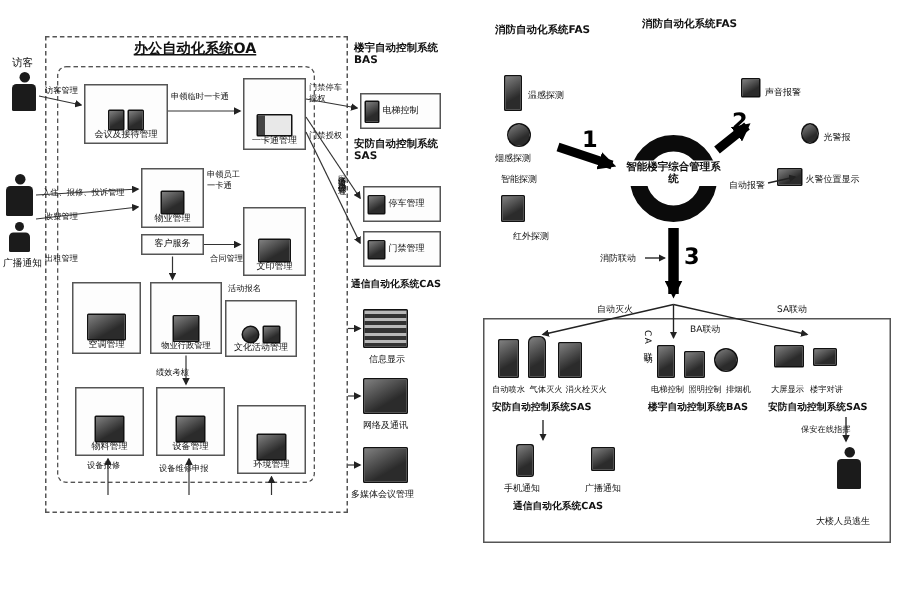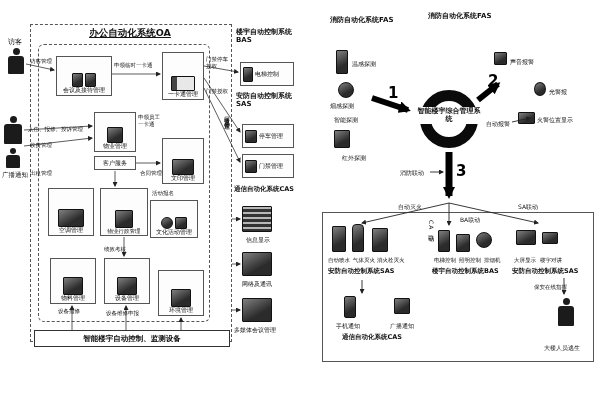--- a/index.html
+++ b/index.html
@@ -159,21 +159,20 @@
   </div>
   <div class="nodebox" style="left:158px;top:270px;width:46px;height:46px;">
     <div class="iconrow">
         <div class="ic" style="width:20px;height:18px;"></div>
       </div>
     <span class="cap">环境管理</span>
   </div>
   <div class="lbl" style="left:58px;top:308px;font-size:5.5px;">设备报修</div>
   <div class="lbl" style="left:106px;top:310px;font-size:5.5px;">设备维修申报</div>
 
-  <div class="bannerbox" style="left:34px;top:330px;width:196px;height:17px;">智能楼宇自动控制、监测设备</div>
 
   <div class="lbl hdr" style="left:330px;top:16px;">消防自动化系统FAS</div>
   <div class="lbl hdr" style="left:428px;top:12px;">消防自动化系统FAS</div>
 
   <div class="ic abs" style="left:336px;top:50px;width:12px;height:24px;"></div>
   <div class="lbl" style="left:352px;top:60px;">温感探测</div>
   <div class="ic abs round" style="left:338px;top:82px;width:16px;height:16px;"></div>
   <div class="lbl" style="left:330px;top:102px;">烟感探测</div>
   <div class="lbl" style="left:334px;top:116px;">智能探测</div>
   <div class="ic abs" style="left:334px;top:130px;width:16px;height:18px;"></div>

